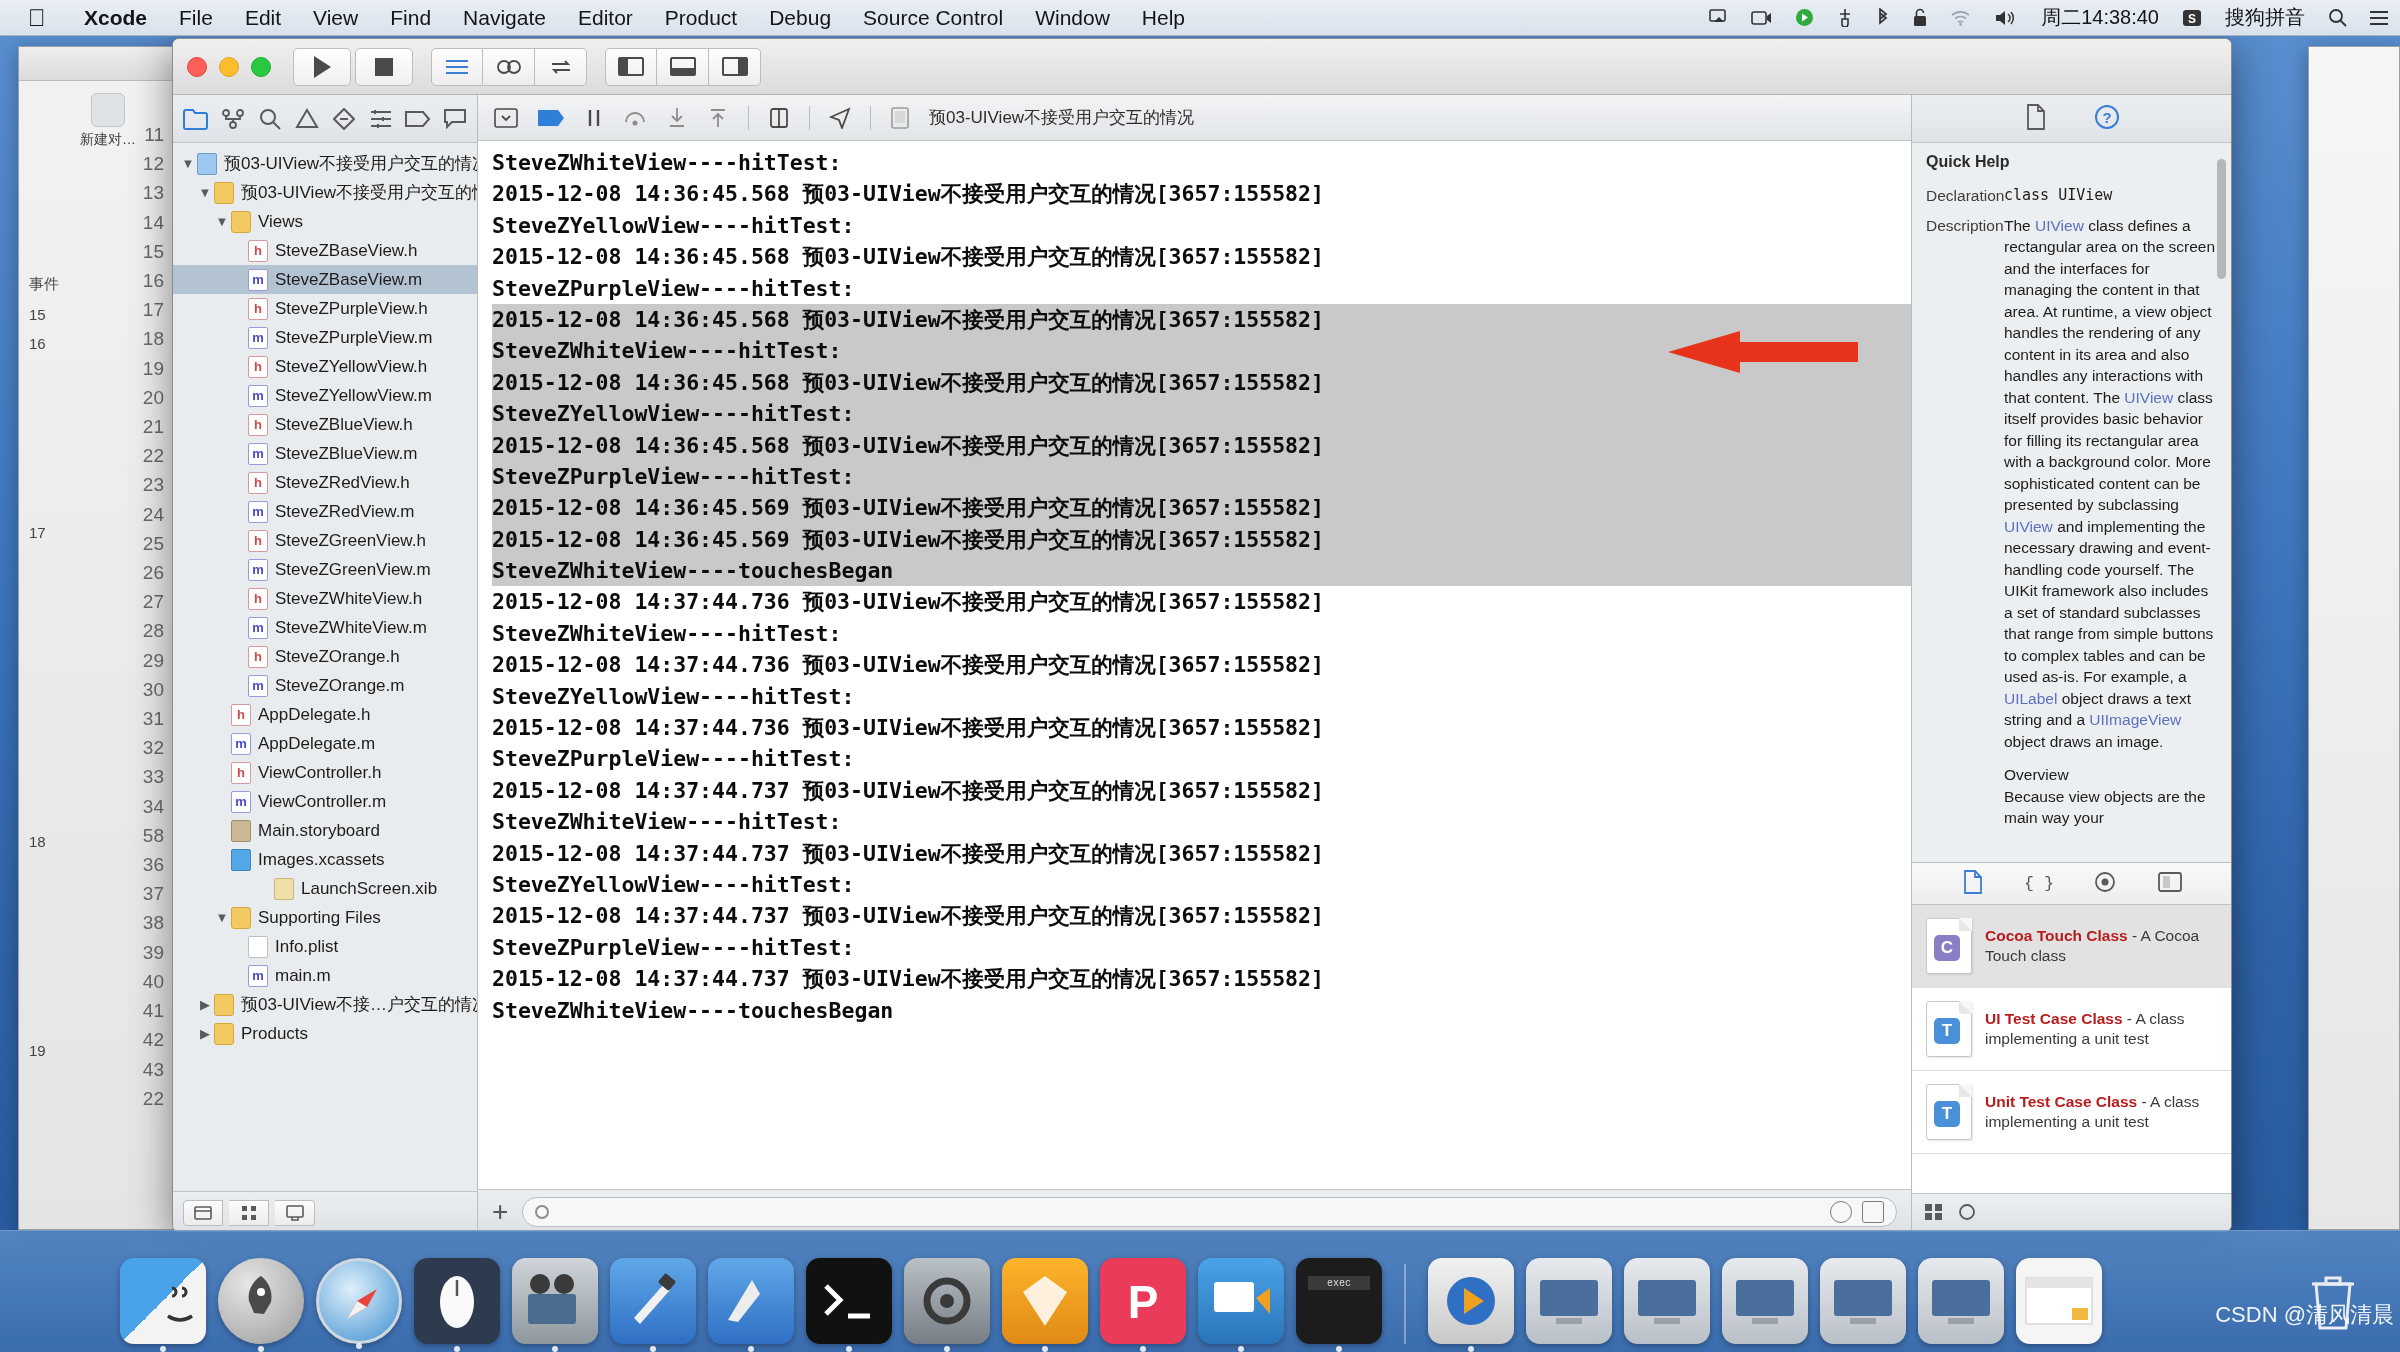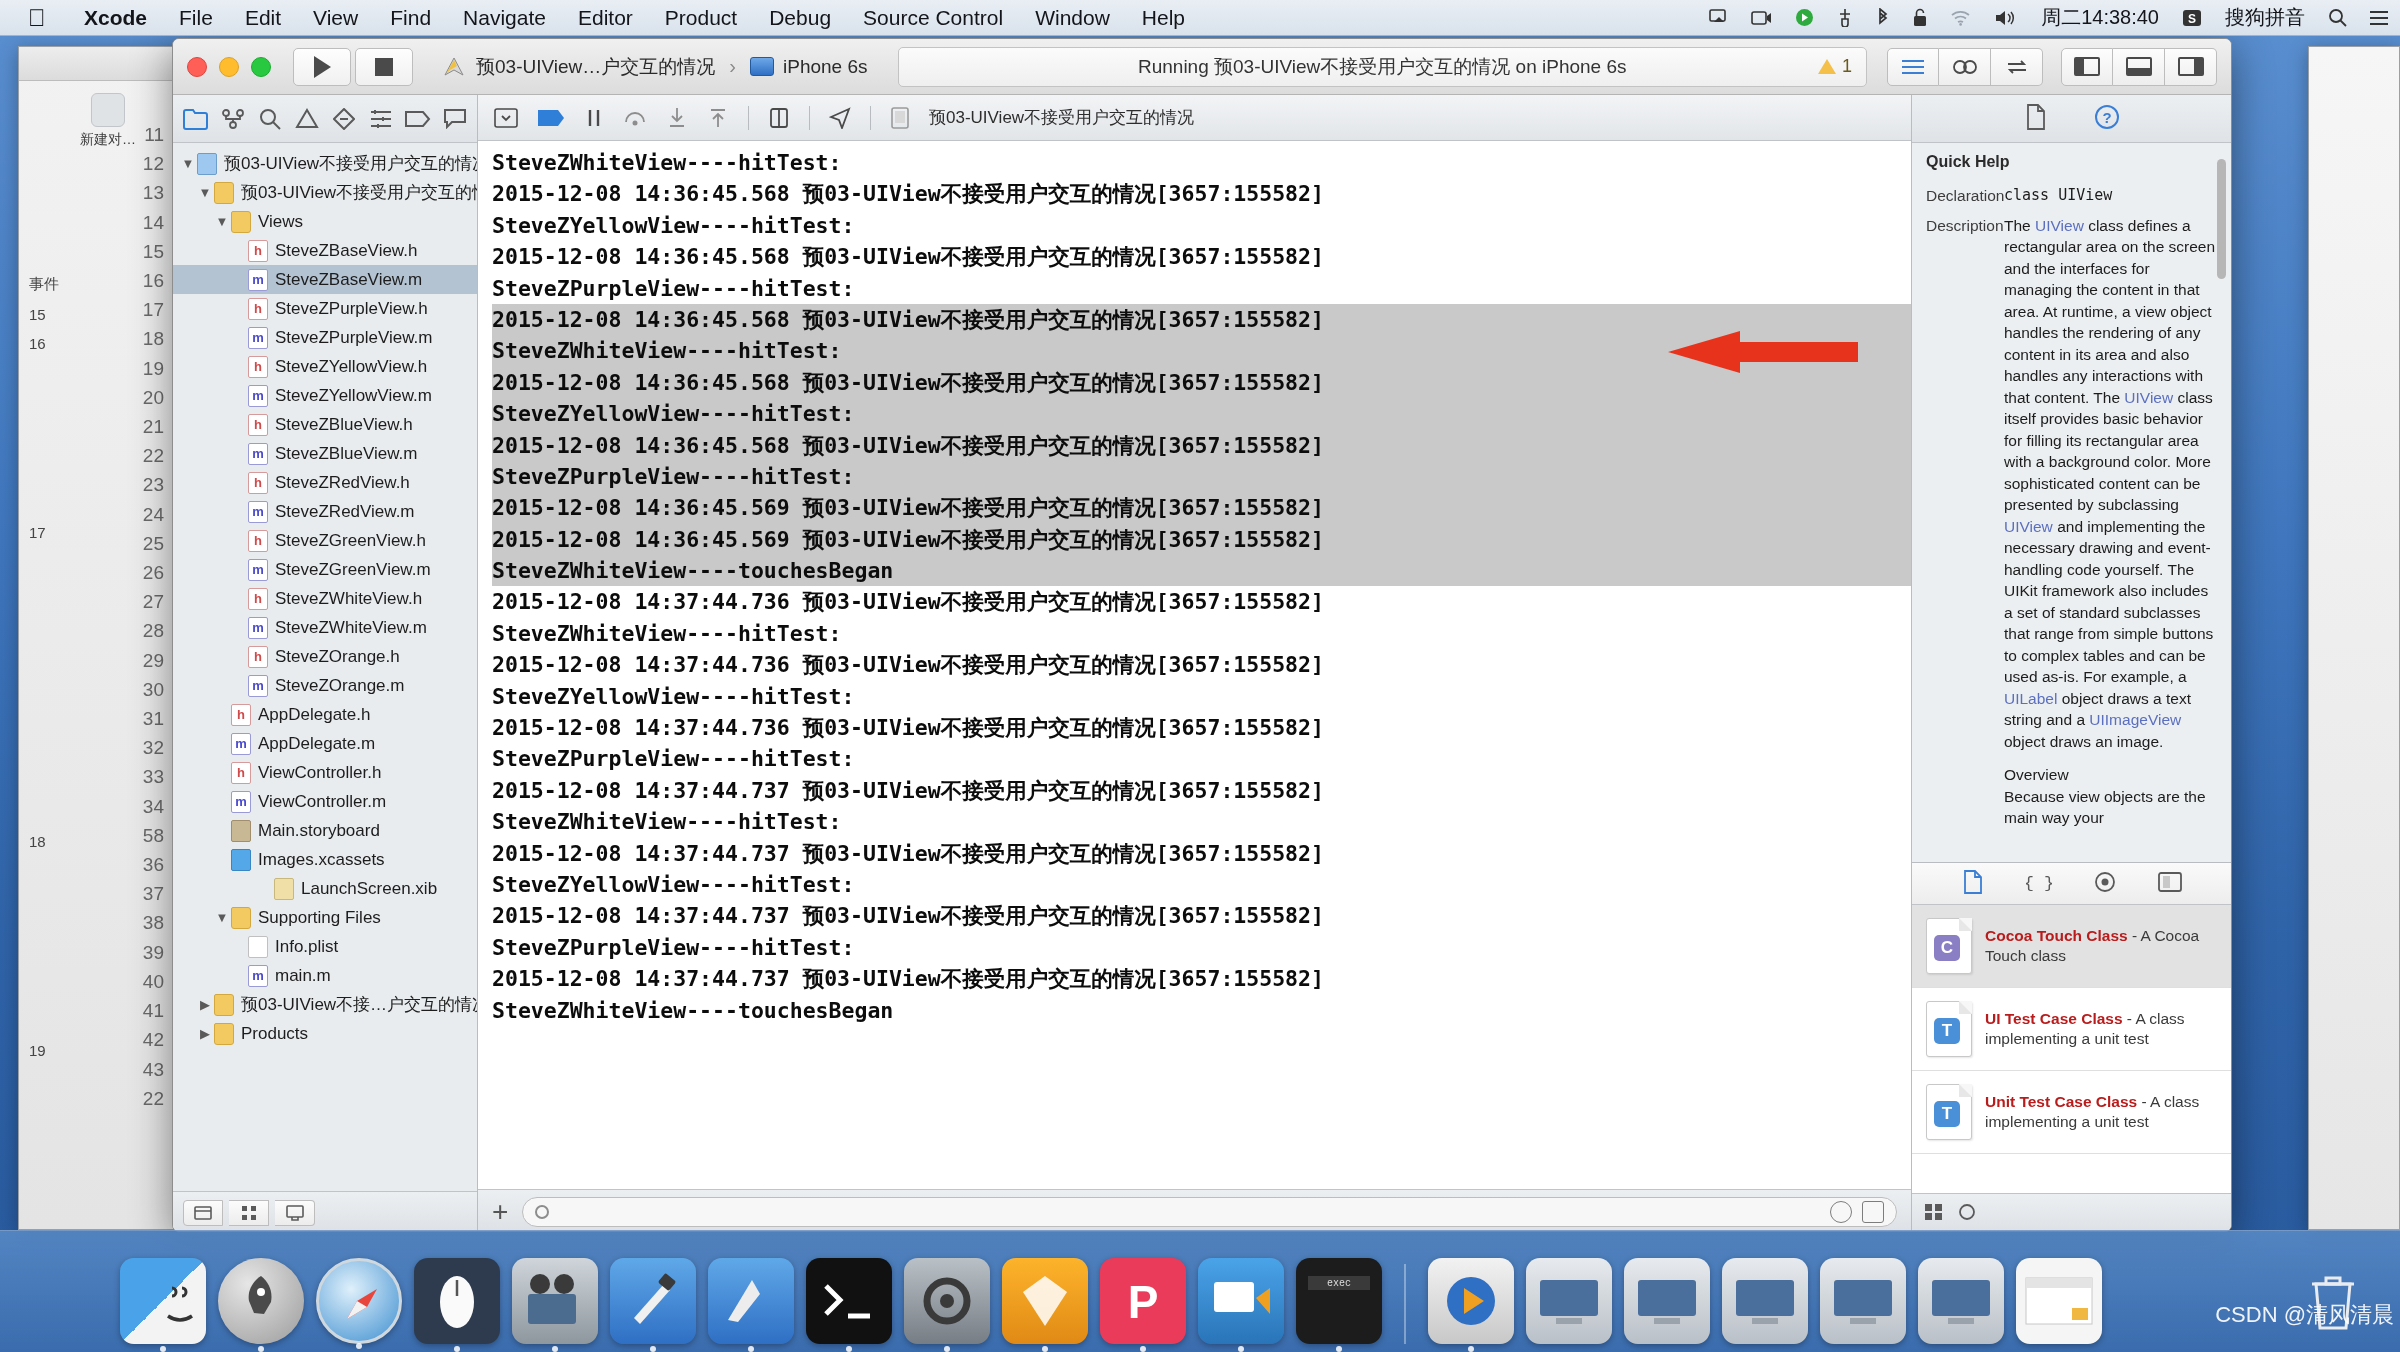--- a/index.html
+++ b/index.html
@@ -368,39 +368,20 @@
       <div class="tl r"></div>
       <div class="tl y"></div>
       <div class="tl g"></div>
     </div>
     <div class="tb-btn">
       <div class="play-tri"></div>
     </div>
     <div class="tb-btn stop">
       <div class="stop-sq"></div>
     </div>
-    <div id="scheme">
-      <span class="xc-appicon">
-        <svg width="26" height="26" viewBox="0 0 26 26">
-            <path d="M4 21L13 4l9 17-9-5z" fill="#d8d8d8" stroke="#8a8a8a"></path>
-            <path d="M5 20l8-14 3 6-7 4z" fill="#f0c040"></path>
-          </svg>
-      </span>
-      <span>预03-UIView…户交互的情况</span>
-      <span class="chev">›</span>
-      <span class="dev-ico"></span>
-      <span>iPhone 6s</span>
-    </div>
-    <div id="statusbar">
-      <span>Running 预03-UIView不接受用户交互的情况 on iPhone 6s</span>
-      <span class="warn">
-        <span class="warn-tri"></span>
-        <span>1</span>
-      </span>
-    </div>
     <div class="tb-seg">
       <div class="seg">
         <svg width="26" height="18" viewBox="0 0 26 18">
             <g stroke="#3a7fd5" stroke-width="2">
               <path d="M2 3h22M2 9h22M2 15h22"></path>
             </g>
           </svg>
       </div>
       <div class="seg">
         <svg width="26" height="20" viewBox="0 0 26 20">

